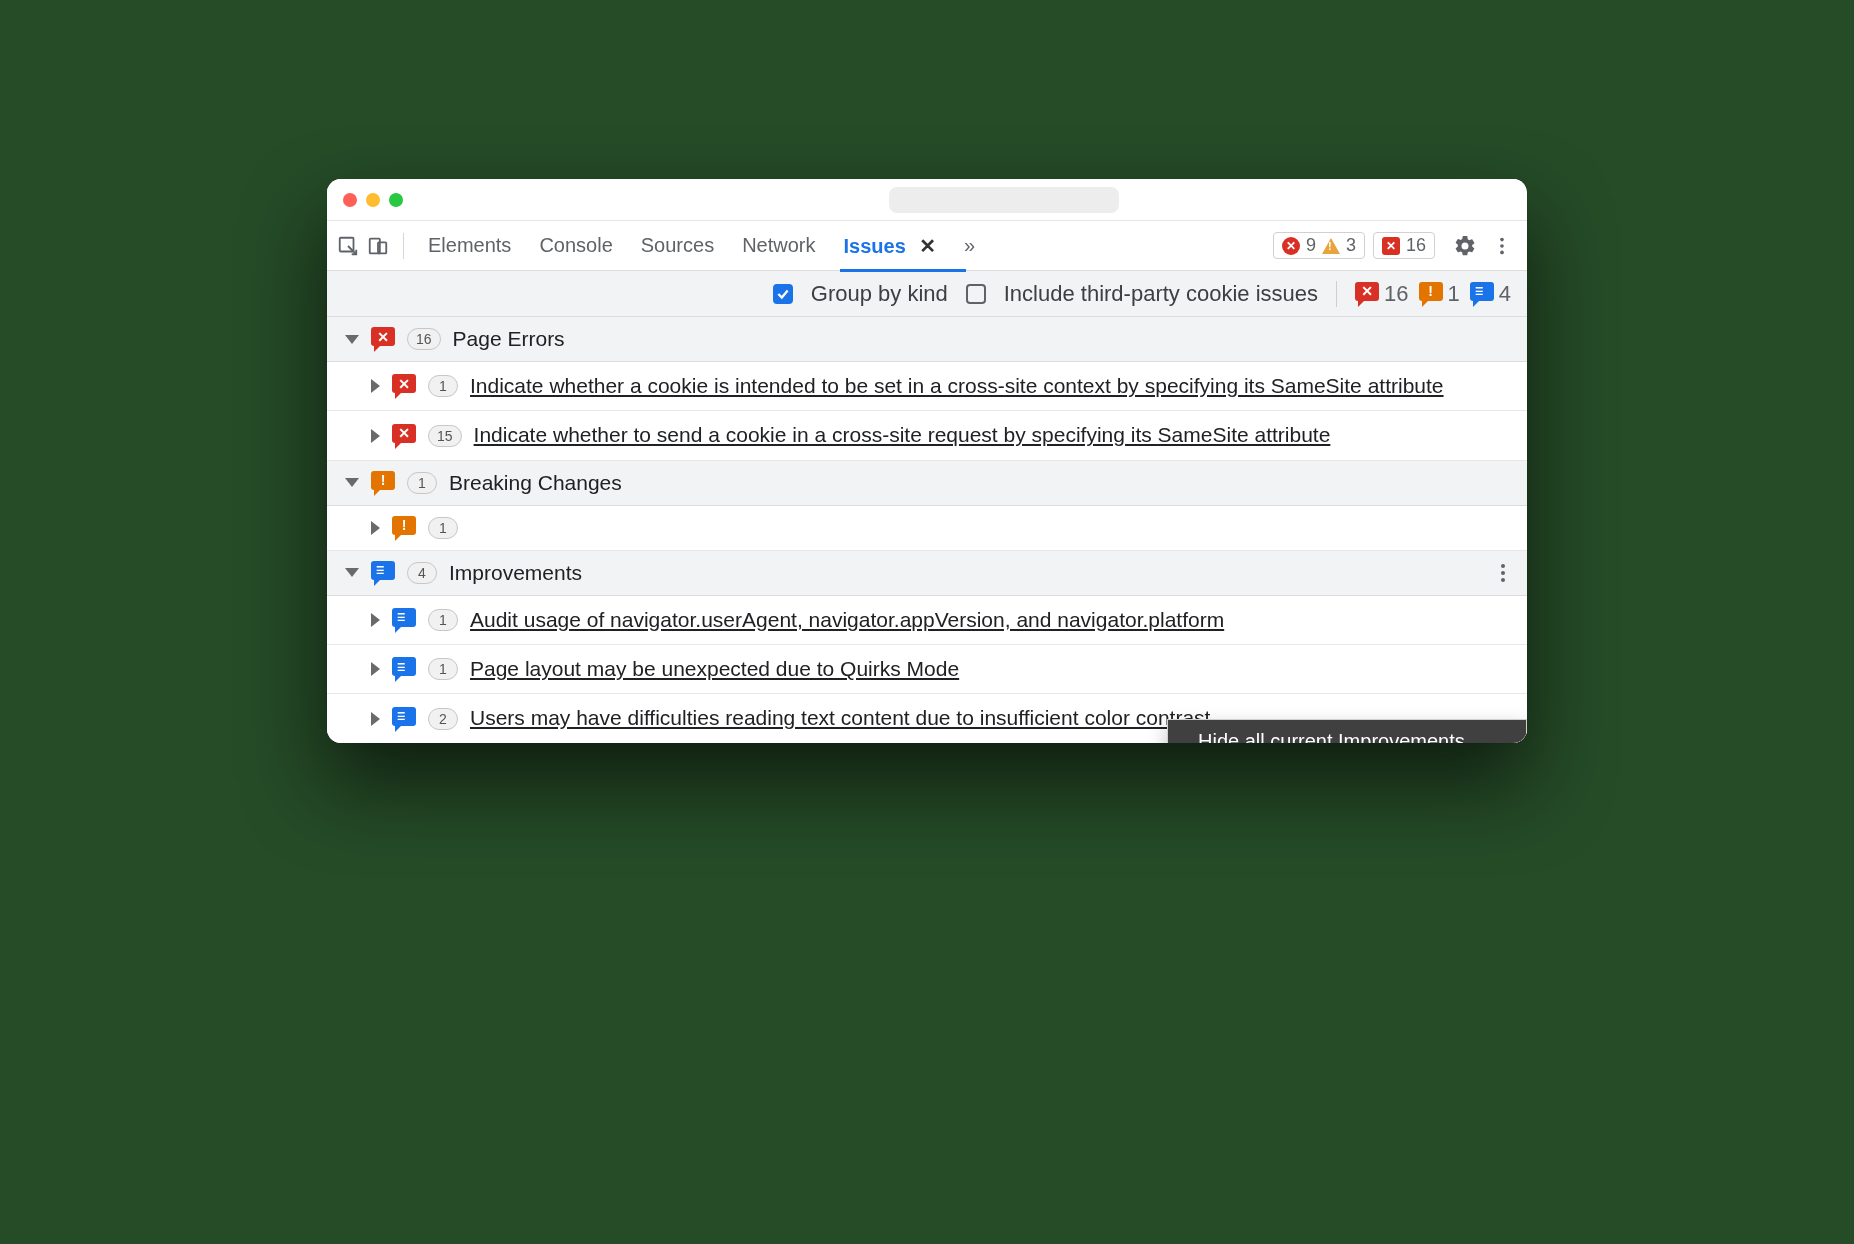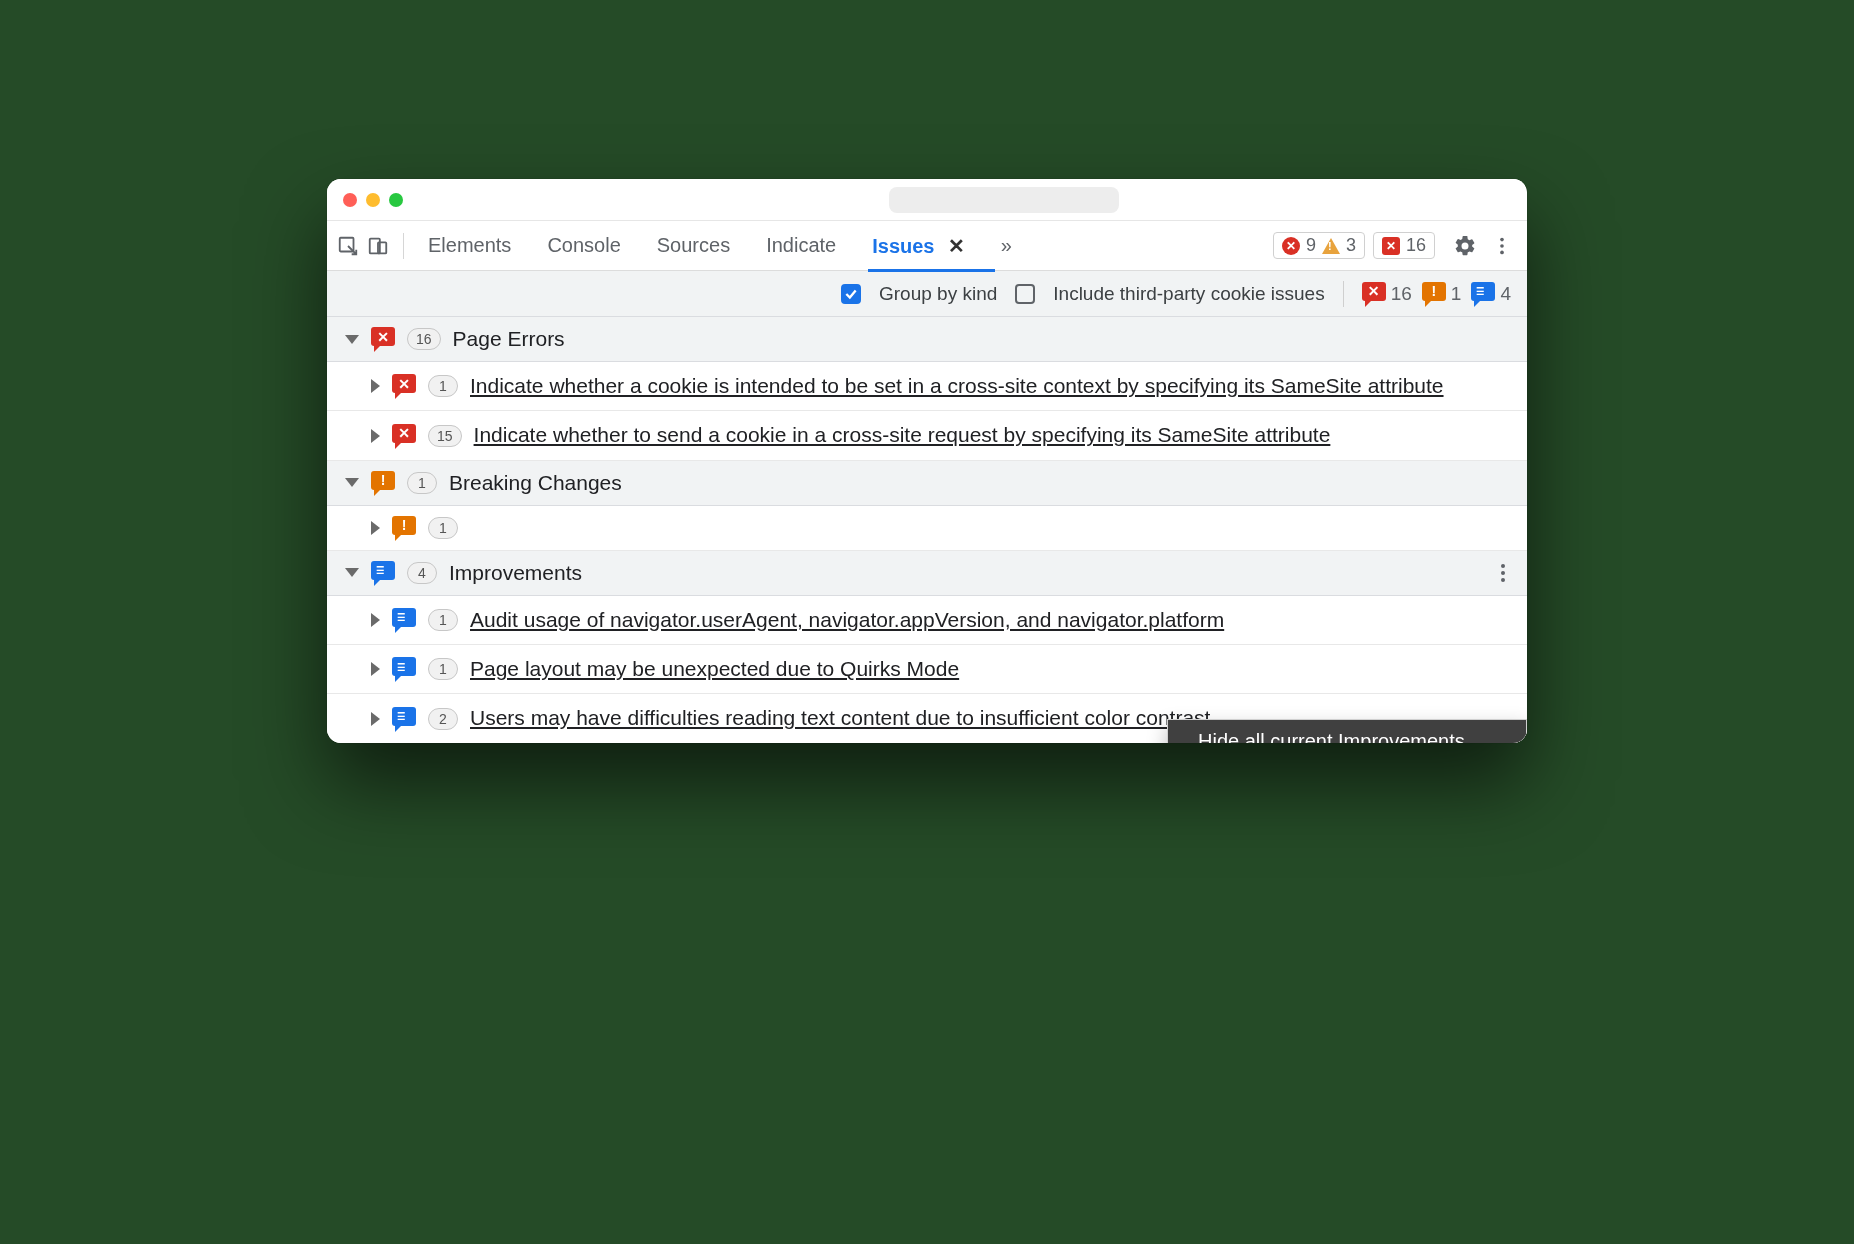--- a/index.html
+++ b/index.html
@@ -66,21 +66,21 @@
     border-bottom: 1px solid #dcdcdc;
     display: flex;
     align-items: center;
     padding: 0 14px 0 10px;
     gap: 8px;
     font-size: 20px;
     color: #5f6368;
     background: #fff;
   }
   .toolbar .sep { width: 1px; height: 26px; background: #d6d6d6; margin: 0 6px; }
-  .toolbar .tabs { display: flex; align-items: center; gap: 36px; margin-left: 10px; }
+  .toolbar .tabs { display: flex; align-items: center; gap: 28px; margin-left: 10px; }
   .toolbar .tab { color: #5f6368; cursor: default; }
   .toolbar .tab.active { color: #1a73e8; position: relative; font-weight: bold; }
   .toolbar .tab.active::after {
     content: ""; position: absolute; left: -4px; right: -30px; bottom: -14px;
     height: 3px; background: #1a73e8;
   }
   .tab-close { margin-left: 8px; color: #333; }
   .toolbar .spacer { flex: 1; }
 
   .badge-box {
@@ -100,21 +100,21 @@
   
   .filterbar {
     height: 46px;
     background: #f1f3f4;
     border-bottom: 1px solid #dadce0;
     display: flex;
     align-items: center;
     justify-content: flex-end;
     padding: 0 16px;
     gap: 18px;
-    font-size: 19px;
+    font-size: 22px;
     color: #3c4043;
   }
   .chk { width: 20px; height: 20px; border-radius: 4px; border: 2px solid #5f6368; display: inline-flex; align-items: center; justify-content: center; }
   .chk.checked { background: #1a73e8; border-color: #1a73e8; color: #fff; }
   .filterbar .sep { width: 1px; height: 26px; background: #cfcfcf; }
   .filterbar .stats { display: flex; align-items: center; gap: 10px; }
   .filterbar .stat { display: inline-flex; align-items: center; gap: 5px; color: #5f6368; }
 
   
   .bubble {
@@ -263,21 +263,21 @@
           <rect x="3" y="4" width="11" height="16" rx="1"></rect>
             <rect x="12" y="8" width="9" height="12" rx="1"></rect>
         </svg>
       </span>
       <div class="sep"></div>
 
       <div class="tabs">
         <span class="tab">Elements</span>
         <span class="tab">Console</span>
         <span class="tab">Sources</span>
-        <span class="tab">Indicate</span>
+        <span class="tab">Network</span>
         <span class="tab active">
           <span>Issues</span>
           <span class="tab-close">✕</span>
         </span>
         <span class="more-chev">»</span>
       </div>
 
       <div class="spacer"></div>
 
       <span class="badge-box">

